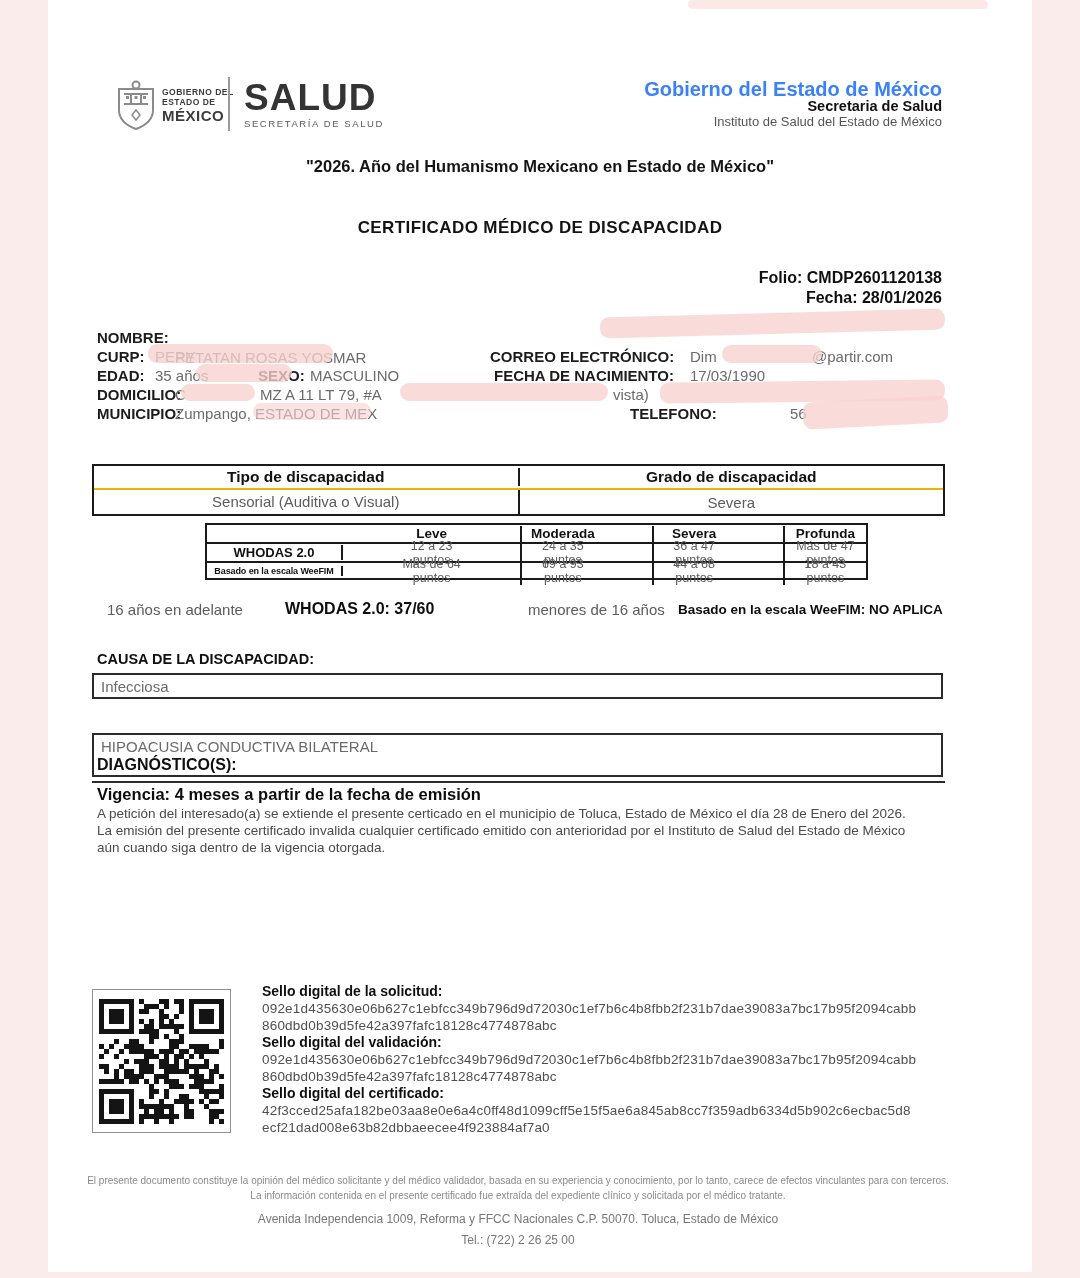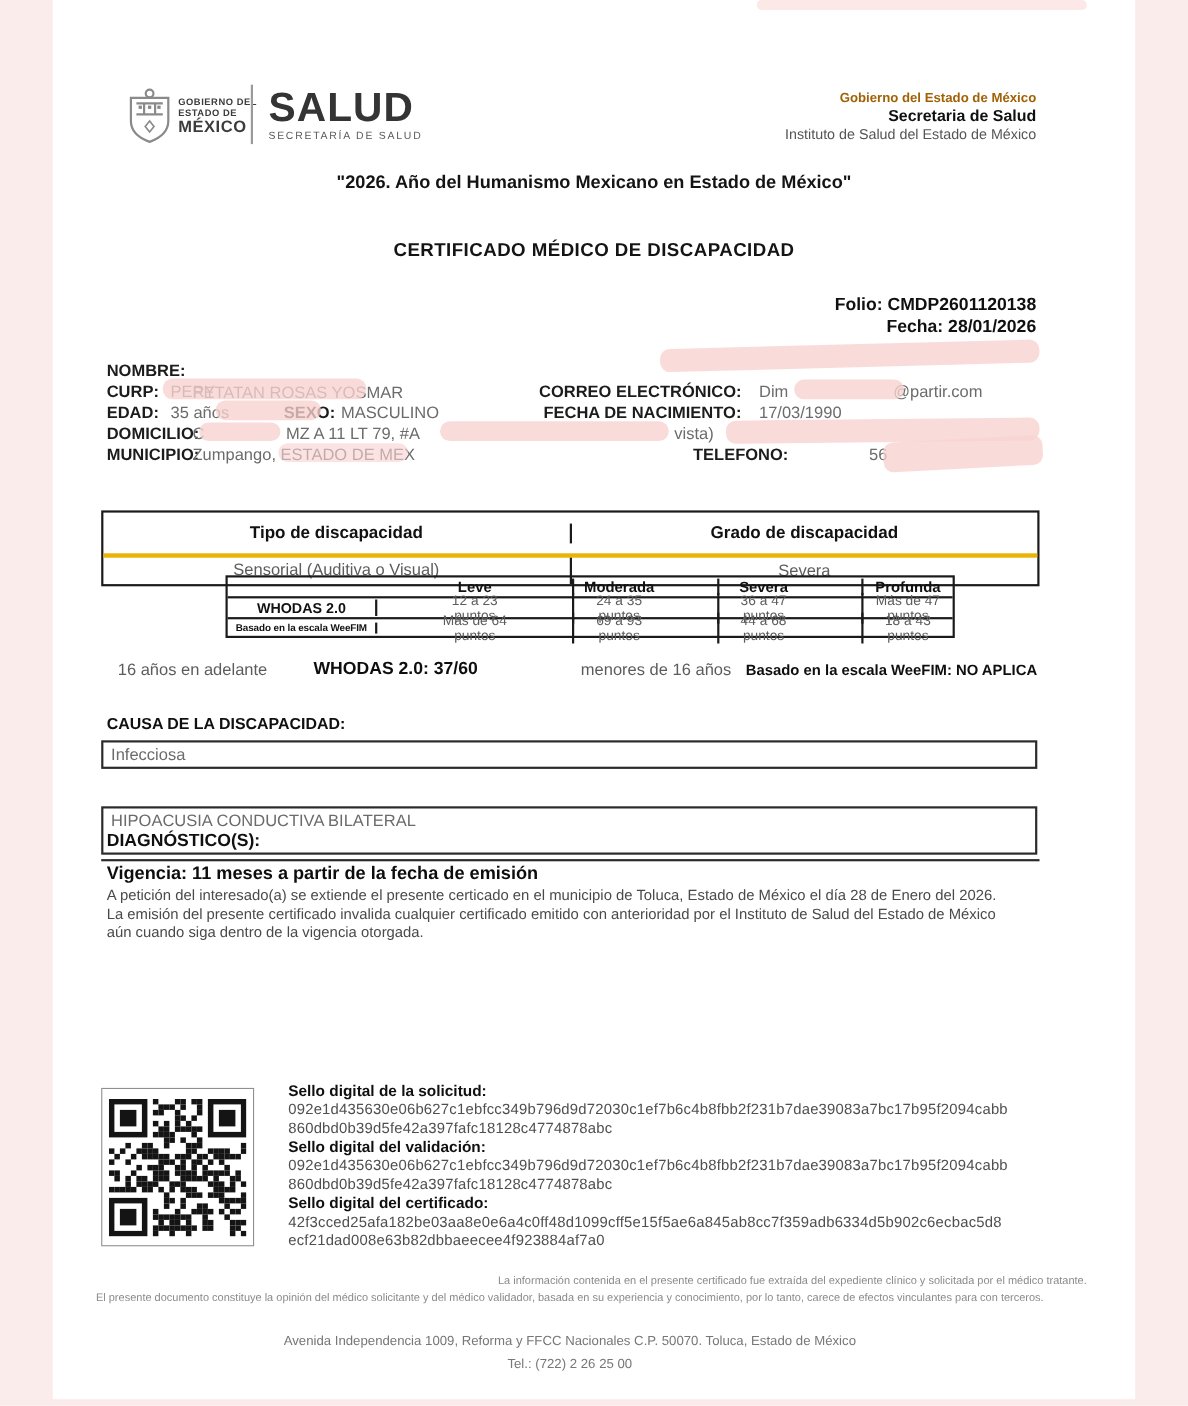--- a/index.html
+++ b/index.html
@@ -18,38 +18,38 @@
   .abs { position:absolute; }
 
   
   .gob-lines { font-size:8.5px; font-weight:bold; letter-spacing:.5px; color:#3c3c3c; line-height:10px; }
   .gob-mex { font-size:15px; font-weight:bold; letter-spacing:.5px; color:#3c3c3c; line-height:17px; }
   .logo-divider { width:2px; height:54px; background:#9a9a9a; }
   .salud-title { font-size:37px; font-weight:bold; letter-spacing:1px; color:#343434; line-height:34px; }
   .salud-sub { font-size:9.5px; letter-spacing:1.6px; color:#5a5a5a; margin-top:3px; }
 
   .hdr-right { text-align:right; }
-  .hdr-r1 { font-size:12px; font-weight:bold; color:#a16207; line-height:18px; }
+  .hdr-r1 { font-size:20px; font-weight:bold; color:#3b82f6; line-height:18px; }
   .hdr-r2 { font-size:14.5px; font-weight:bold; color:#101010; line-height:16px; }
   .hdr-r3 { font-size:13px; color:#555; line-height:16px; }
 
   .banner { width:100%; text-align:center; font-weight:bold; font-size:16.5px; color:#141414; }
   .cert-title { width:100%; text-align:center; font-weight:bold; font-size:17px; letter-spacing:.4px; color:#141414; }
 
   .folio { text-align:right; font-weight:bold; font-size:16px; color:#101010; line-height:20px; }
 
   .prow { height:19px; font-size:15px; white-space:nowrap; }
   .plabel { position:absolute; font-weight:bold; color:#1c1c1c; }
   .pval { position:absolute; color:#6b6b6b; }
 
   .redact { position:absolute; background:#f7d2d0; opacity:.78; border-radius:9px; }
 
   
   .t1 { left:44px; top:464px; width:853px; border:2px solid #1a1a1a; }
-  .t1 .hrow { display:flex; border-bottom:4px solid #eab308; height:41px; align-items:center; font-weight:bold; font-size:15.5px; color:#111; }
+  .t1 .hrow { display:flex; border-bottom:2px solid #eab308; height:24px; align-items:center; font-weight:bold; font-size:15.5px; color:#111; }
   .t1 .vrow { display:flex; height:24px; align-items:center; font-size:15px; color:#5c5c5c; }
   .t1 .cell { flex:1; text-align:center; }
   .t1 .cell:first-child { border-right:2px solid #1a1a1a; }
   .t1 .vrow .cell:first-child { border-right:2px solid #1a1a1a; height:100%; line-height:24px; }
 
   
   .t2 { left:157px; top:523px; width:663px; border:2px solid #1a1a1a; font-size:13px; }
   .t2 .row { display:flex;gap:48px; }
   .t2 .row + .row { border-top:2px solid #1a1a1a; }
   .t2 .c0 { width:136px; border-right:2px solid #1a1a1a; text-align:center; }
@@ -212,21 +212,21 @@
     <span class="abs score-bold-sm" style="left:630px; top:3px;">Basado en la escala WeeFIM: NO APLICA</span>
   </div>
 
   <div class="abs sec-label" style="left:49px; top:651px; font-size:14.5px;">CAUSA DE LA DISCAPACIDAD:</div>
   <div class="abs fbox" style="left:44px; top:673px; width:851px; height:26px; line-height:23px; padding-left:7px;">Infecciosa</div>
 
   <div class="abs sec-label" style="left:49px; top:711px; font-size:16px;margin-top:45px;">DIAGNÓSTICO(S):</div>
   <div class="abs fbox" style="left:44px; top:733px; width:851px; height:44px; padding:3px 0 0 7px;">HIPOACUSIA CONDUCTIVA BILATERAL</div>
 
   <div class="abs hrline"></div>
-  <div class="abs vig-title" style="left:49px; top:785px;">Vigencia: 11 meses a partir de la fecha de emisión</div>
+  <div class="abs vig-title" style="left:49px; top:785px;">Vigencia: 4 meses a partir de la fecha de emisión</div>
   <div class="abs vig-line" style="left:49px; top:806px;">A petición del interesado(a) se extiende el presente certicado en el municipio de Toluca, Estado de México el día 28 de Enero del 2026.</div>
   <div class="abs vig-line" style="left:49px; top:823px;">La emisión del presente certificado invalida cualquier certificado emitido con anterioridad por el Instituto de Salud del Estado de México</div>
   <div class="abs vig-line" style="left:49px; top:840px;">aún cuando siga dentro de la vigencia otorgada.</div>
 
   <div class="abs qr-frame">
     <svg width="125" height="125" viewBox="0 0 125 125">
       <g id="qr-modules" fill="#141414">
           <rect x="40" y="0" width="5" height="5"></rect>
           <rect x="60" y="0" width="5" height="5"></rect>
           <rect x="65" y="0" width="5" height="5"></rect>
@@ -465,18 +465,18 @@
     <div class="seal-hash">092e1d435630e06b627c1ebfcc349b796d9d72030c1ef7b6c4b8fbb2f231b7dae39083a7bc17b95f2094cabb</div>
     <div class="seal-hash">860dbd0b39d5fe42a397fafc18128c4774878abc</div>
     <div class="seal-label">Sello digital del validación:</div>
     <div class="seal-hash">092e1d435630e06b627c1ebfcc349b796d9d72030c1ef7b6c4b8fbb2f231b7dae39083a7bc17b95f2094cabb</div>
     <div class="seal-hash">860dbd0b39d5fe42a397fafc18128c4774878abc</div>
     <div class="seal-label">Sello digital del certificado:</div>
     <div class="seal-hash">42f3cced25afa182be03aa8e0e6a4c0ff48d1099cff5e15f5ae6a845ab8cc7f359adb6334d5b902c6ecbac5d8</div>
     <div class="seal-hash">ecf21dad008e63b82dbbaeecee4f923884af7a0</div>
   </div>
 
-  <div class="abs foot-small" style="top:1159px;text-align:right;">La información contenida en el presente certificado fue extraída del expediente clínico y solicitada por el médico tratante.</div>
+  <div class="abs foot-small" style="top:1190px;">La información contenida en el presente certificado fue extraída del expediente clínico y solicitada por el médico tratante.</div>
   <div class="abs foot-small" style="top:1175px;">El presente documento constituye la opinión del médico solicitante y del médico validador, basada en su experiencia y conocimiento, por lo tanto, carece de efectos vinculantes para con terceros.</div>
   <div class="abs foot-addr" style="top:1212px;">Avenida Independencia 1009, Reforma y FFCC Nacionales C.P. 50070. Toluca, Estado de México</div>
   <div class="abs foot-addr" style="top:1233px;">Tel.: (722) 2 26 25 00</div>
 
 </div>
 
 </body></html>

